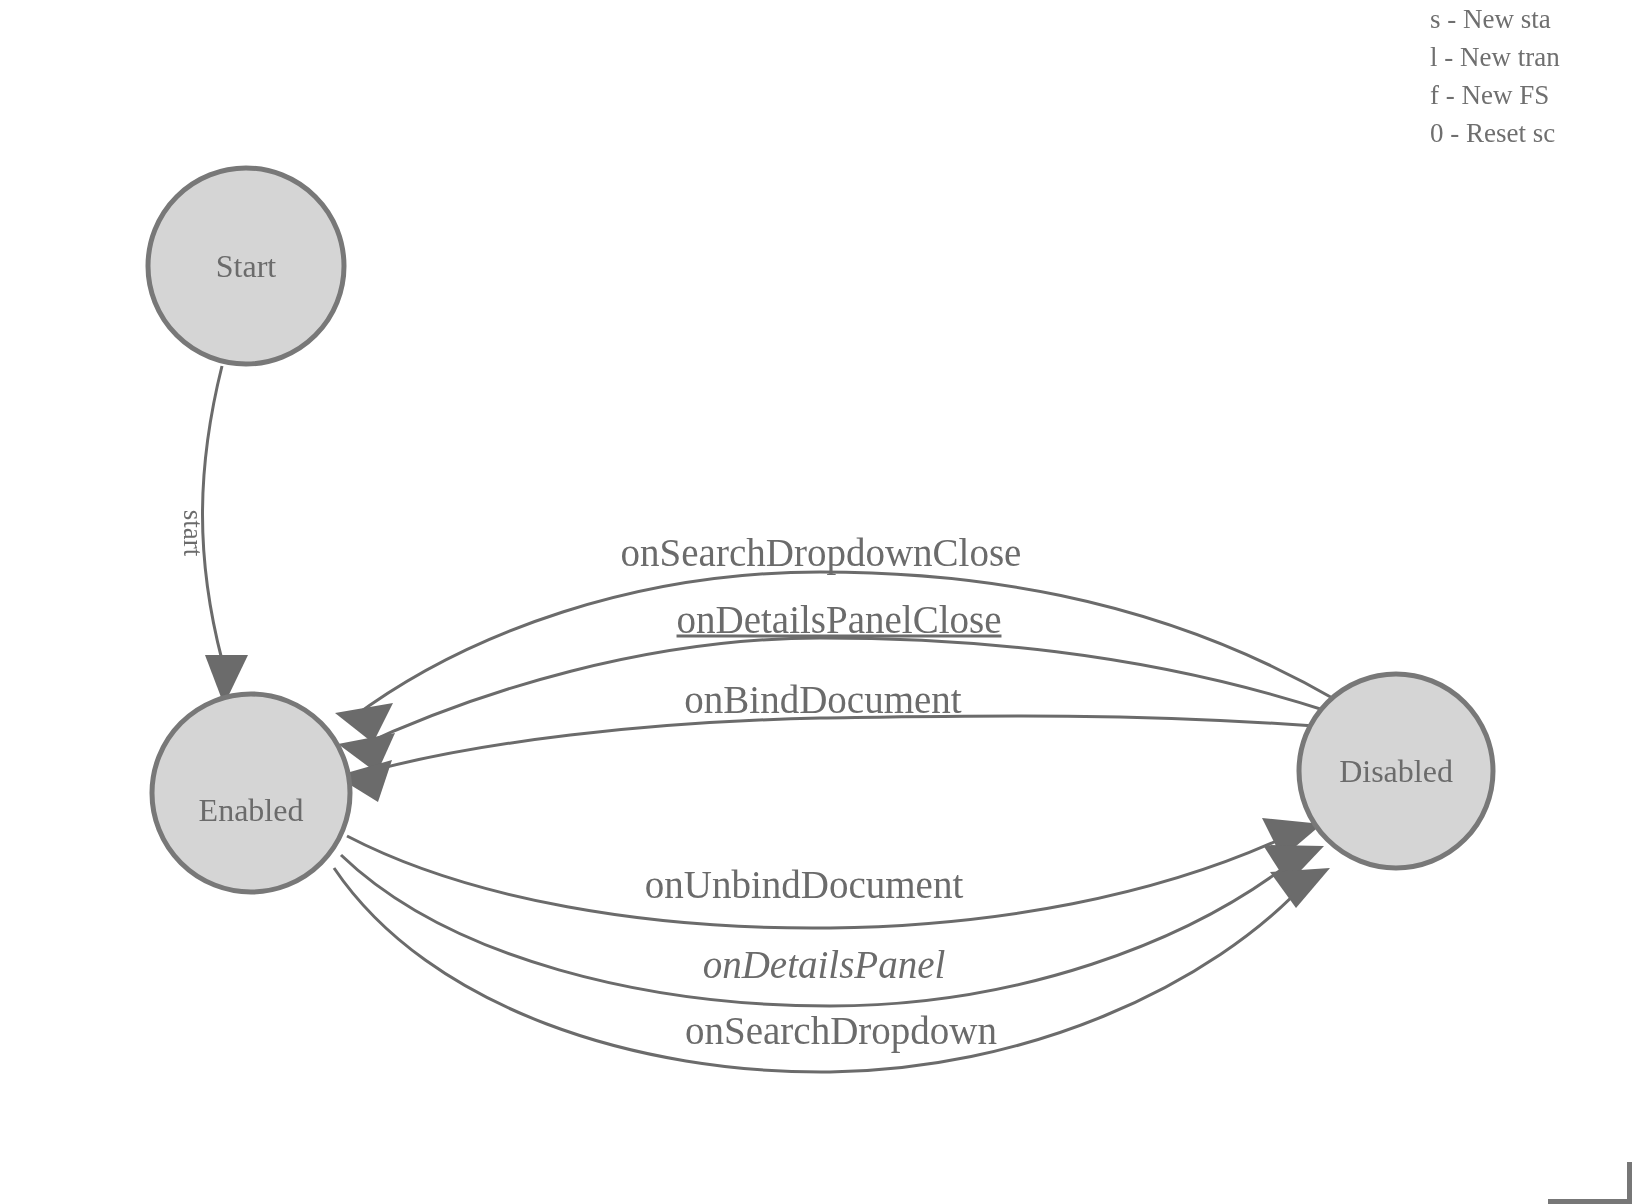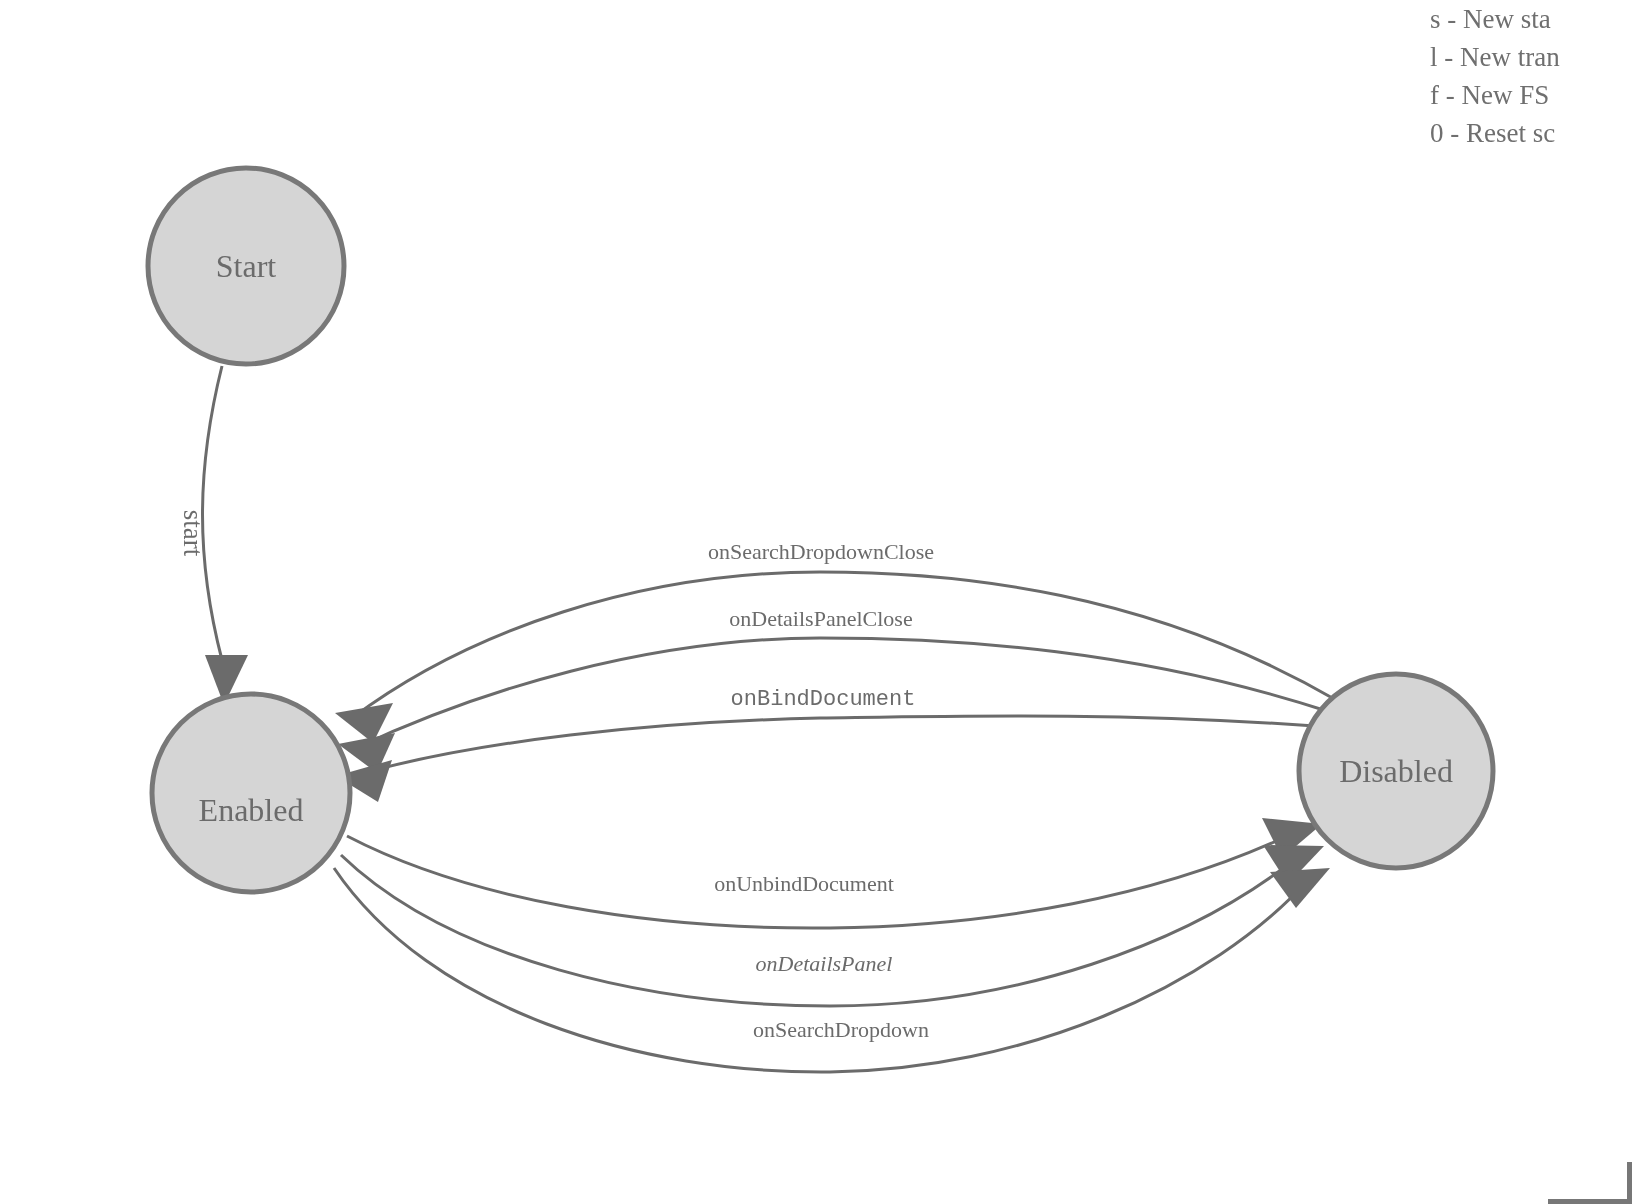--- a/index.html
+++ b/index.html
@@ -48,21 +48,21 @@
     white-space: nowrap;
     pointer-events: none;
   }
   .node-label.big {
     font-size: 32px;
   }
 
   .edge-label {
     position: absolute;
     transform: translate(-50%, -50%);
-    font-size: 22px;
+    font-size: 39px;
     color: #6b6b6b;
     white-space: nowrap;
     pointer-events: none;
   }
 
   .edge-label.rot90 {
     transform: translate(-50%, -50%) rotate(90deg);
     font-size: 27px;
   }
 
@@ -135,23 +135,23 @@
 </svg>
 
 <div class="node-label big" style="left:246px; top:266px;">Start</div>
 <div class="node-label big" style="left:251px; top:810px;">Enabled</div>
 <div class="node-label big" style="left:1396px; top:771px;">Disabled</div>
 
 <div class="edge-label rot90" style="left:192px; top:533px;">start</div>
 
 <div class="edge-label" style="left:821px; top:552px;">onSearchDropdownClose</div>
 
-<div class="edge-label" style="left:821px; top:619px;">onDetailsPanelClose</div>
+<div class="edge-label" style="left:839px; top:619px;text-decoration:underline;">onDetailsPanelClose</div>
 
-<div class="edge-label" style="left:823px; top:699px;font-family:Liberation Mono, monospace;">onBindDocument</div>
+<div class="edge-label" style="left:823px; top:699px;">onBindDocument</div>
 
 <div class="edge-label" style="left:804px; top:884px;">onUnbindDocument</div>
 
 <div class="edge-label" style="left:824px; top:964px;font-style:italic;">onDetailsPanel</div>
 
 <div class="edge-label" style="left:829px; top:1030px;margin-left:12px;">onSearchDropdown</div>
 
 <div class="hotkeys">
   <div>s - New sta</div>
   <div>l - New tran</div>

